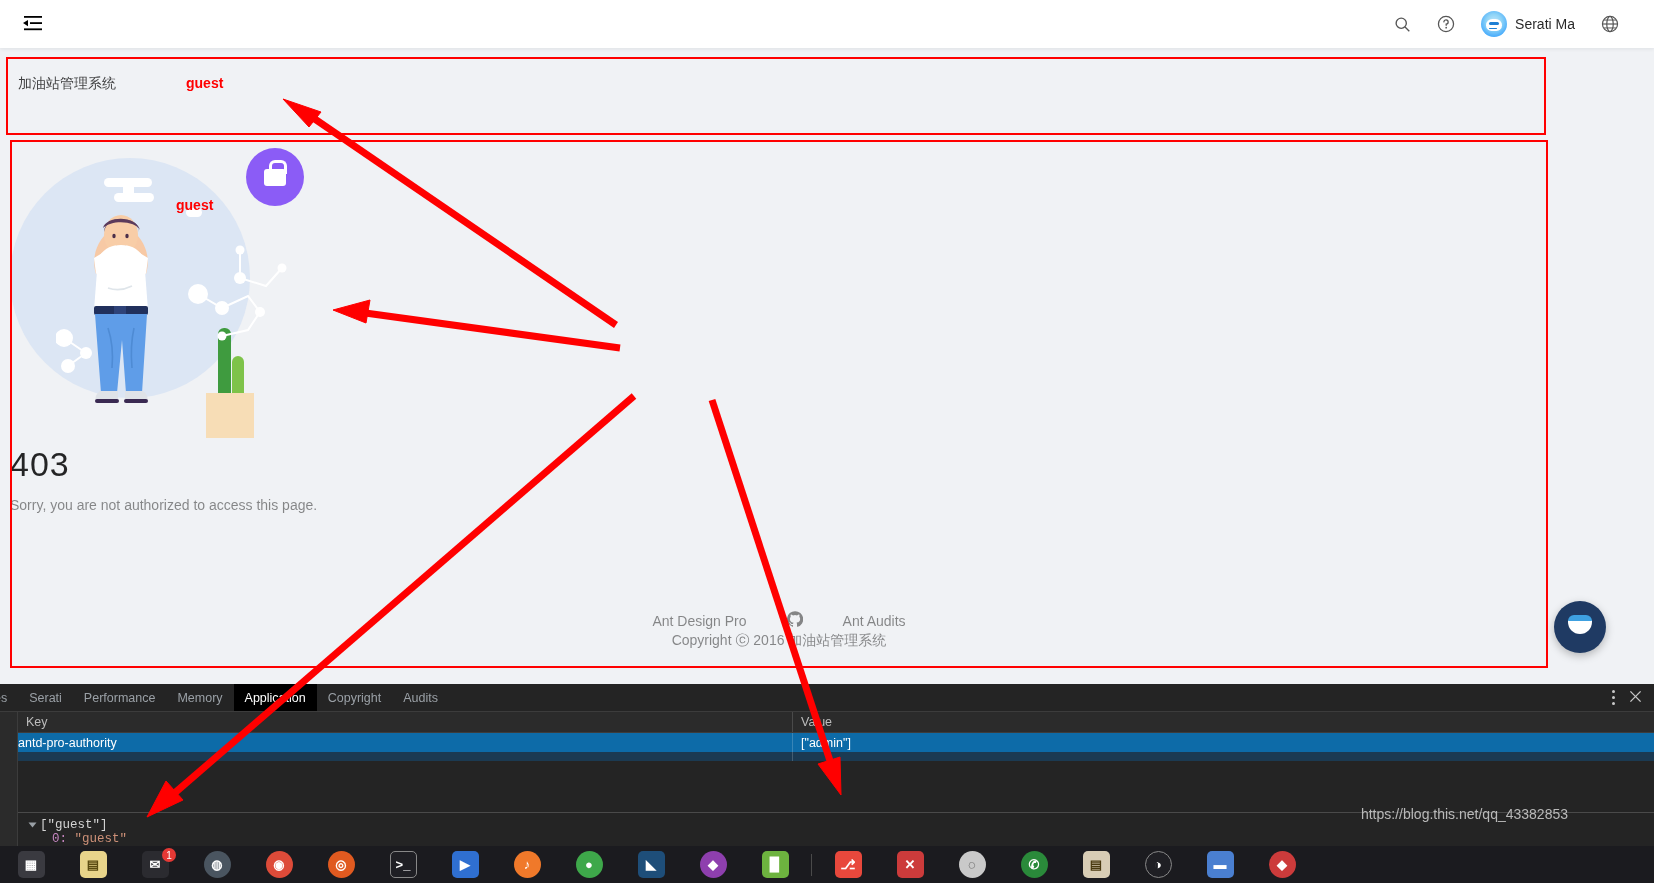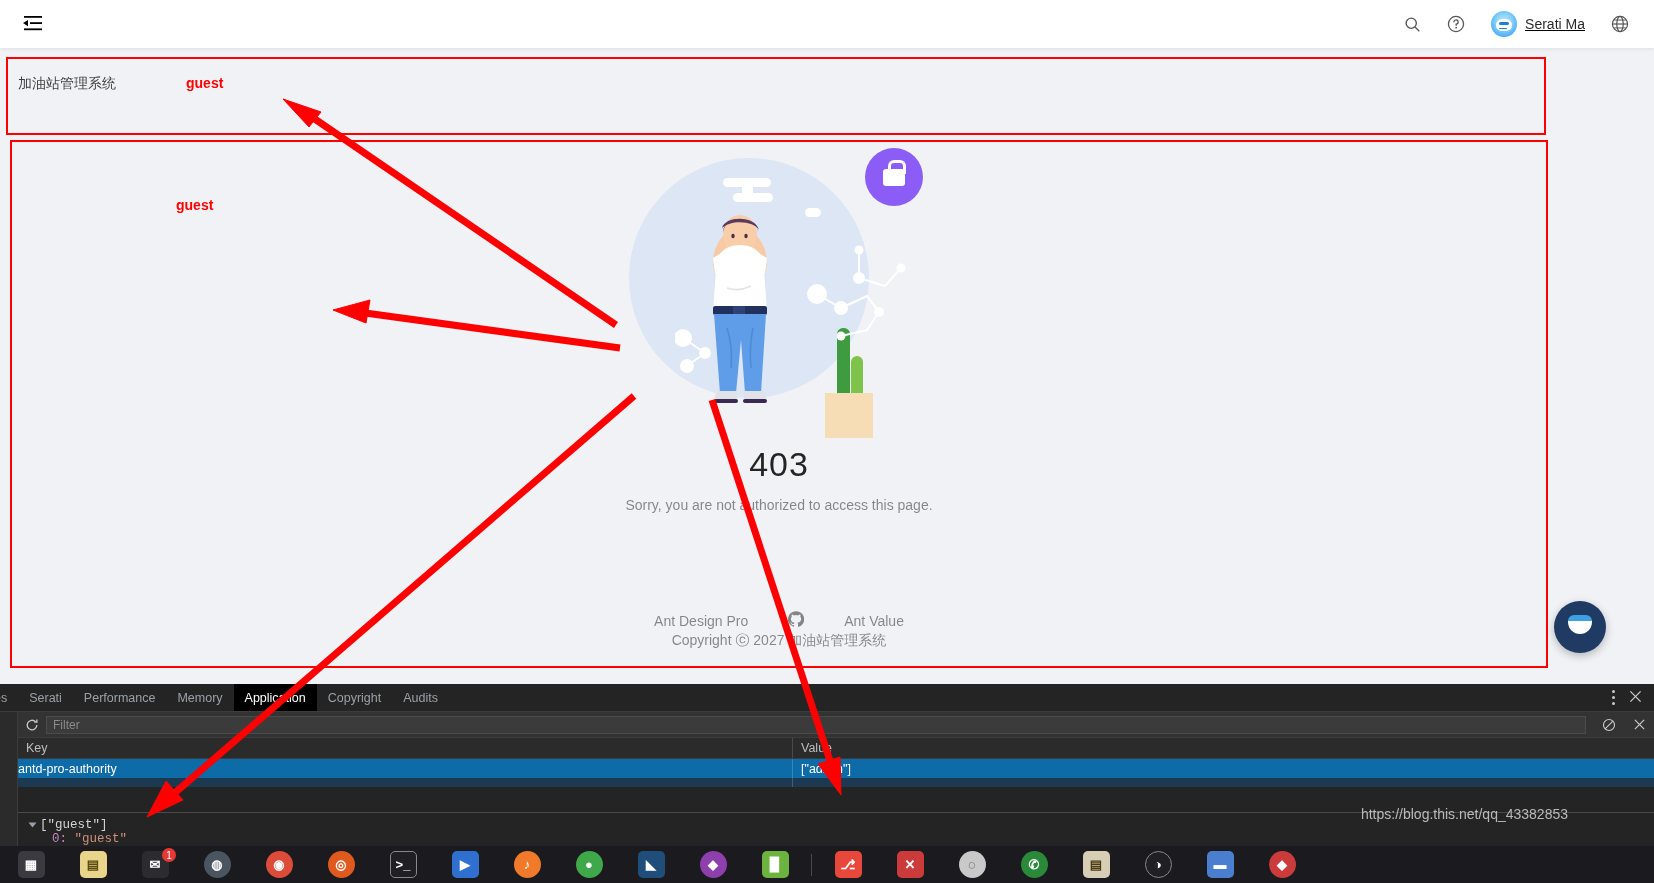--- a/index.html
+++ b/index.html
@@ -15,21 +15,21 @@
   .page { position: absolute; left: 0; top: 0; width: 1654px; height: 727px; background: #f0f2f5; }
 
   
   .header {
     position: absolute; left: 0; top: 0; width: 1654px; height: 48px;
     background: #ffffff; display: flex; align-items: center;
     box-shadow: 0 1px 4px rgba(0,21,41,.08);
   }
   .menu-fold { margin-left: 20px; width: 26px; height: 26px; cursor: pointer;
                display: flex; align-items: center; justify-content: center; }
-  .header-right { margin-left: auto; display: flex; align-items: center; gap: 0px; padding-right: 12px; text-decoration: underline; }
+  .header-right { margin-left: auto; display: flex; align-items: center; gap: 0px; padding-right: 22px; }
   .hdr-item { height: 48px; display: flex; align-items: center; padding: 0 13px; cursor: pointer; }
   .avatar {
     width: 26px; height: 26px; border-radius: 50%;
     background: radial-gradient(circle at 50% 42%, #bfe6fb 0%, #8fd4f7 38%, #1890ff 100%);
     position: relative; overflow: hidden; margin-right: 8px; flex: none;
   }
   .avatar:before {
     content: ""; position: absolute; left: 5px; top: 8px; width: 16px; height: 12px;
     background: #ffffff; border-radius: 8px 8px 7px 7px;
   }
@@ -46,21 +46,21 @@
   .box-guest { left: 10px; top: 140px; width: 1538px; height: 528px; }
 
   .admin-strip { position: absolute; left: 8px; top: 59px; width: 1536px; height: 74px; background: #f0f2f5; }
   .admin-label { position: absolute; left: 18px; top: 75px; font-size: 14px; color: rgba(0,0,0,.75); }
   .ann { position: absolute; color: #ff0000; font-weight: bold; font-size: 14px; font-family: "Liberation Sans", sans-serif; }
   .ann-admin { left: 186px; top: 75px; }
   .ann-guest { left: 176px; top: 197px; }
 
   
   .result { position: absolute; left: 10px; top: 142px; width: 1538px; height: 524px;
-            background: #f0f2f5; display: flex; flex-direction: column; align-items: center; }
+            background: #f0f2f5; display: flex; flex-direction: column; }
   .illus { margin-top: 6px; position: relative; width: 300px; height: 290px; }
   .blob { position: absolute; left: 0; top: 10px; width: 240px; height: 240px; border-radius: 50%;
           background: #dce6f4; }
   .lock-badge { position: absolute; right: 6px; top: 0px; width: 58px; height: 58px; border-radius: 50%;
                 background: #8b5cf6; display:flex; align-items:center; justify-content:center; }
   .lock-body { width: 22px; height: 17px; background: #fff; border-radius: 3px; position: relative; }
   .lock-body:before { content:""; position:absolute; left:5px; top:-9px; width:12px; height:11px;
                       border: 3px solid #fff; border-bottom: none; border-radius: 6px 6px 0 0; }
   .cloud1 { position: absolute; left: 94px; top: 30px; width: 48px; height: 9px; background:#fff; border-radius: 5px; }
   .cloud1b { position: absolute; left: 104px; top: 45px; width: 40px; height: 9px; background:#fff; border-radius: 5px; }
@@ -272,23 +272,23 @@
       <div class="sub-403">Sorry, you are not authorized to access this page.</div>
 
       <div class="footer">
         <div class="footer-links">
           <span>Ant Design Pro</span>
           <span>
             <svg width="16" height="16" viewBox="0 0 16 16" fill="rgba(0,0,0,.45)">
               <path d="M8 0.2a8 8 0 0 0-2.53 15.6c.4.07.55-.17.55-.38v-1.33c-2.22.48-2.69-1.07-2.69-1.07-.36-.93-.89-1.17-.89-1.17-.73-.5.06-.49.06-.49.8.06 1.22.83 1.22.83.72 1.23 1.88.87 2.34.67.07-.52.28-.87.51-1.07-1.78-.2-3.64-.89-3.64-3.95 0-.87.31-1.59.82-2.15-.08-.2-.36-1.01.08-2.12 0 0 .67-.21 2.2.82a7.6 7.6 0 0 1 4 0c1.53-1.03 2.2-.82 2.2-.82.44 1.11.16 1.92.08 2.12.51.56.82 1.28.82 2.15 0 3.07-1.87 3.75-3.65 3.95.29.25.54.73.54 1.48v2.2c0 .21.15.46.55.38A8 8 0 0 0 8 .2z"></path>
             </svg>
           </span>
-          <span>Ant Value</span>
-        </div>
-        <div class="copyright">Copyright ⓒ 2027 加油站管理系统</div>
+          <span>Ant Audits</span>
+        </div>
+        <div class="copyright">Copyright ⓒ 2016 加油站管理系统</div>
       </div>
     </div>
 
     <div class="red-box box-admin"></div>
     <div class="red-box box-guest"></div>
     <div class="ann ann-admin">guest</div>
     <div class="ann ann-guest">guest</div>
 
     <div class="float-btn">
       <div class="inner"></div>
@@ -316,41 +316,20 @@
               <line x1="12.5" y1="1.5" x2="1.5" y2="12.5"></line>
           </svg>
         </div>
       </div>
     </div>
 
     <div class="dt-body">
       <div class="dt-sidebar"></div>
       <div class="dt-main">
 
-        <div class="dt-filterbar">
-          <div class="refresh-ico">
-            <svg width="14" height="14" viewBox="0 0 16 16" fill="none" stroke="#c9c9c9" stroke-width="1.5">
-              <path d="M13.5 8a5.5 5.5 0 1 1-1.7-3.9"></path>
-              <polyline points="13.6,1.6 13.6,4.6 10.6,4.6"></polyline>
-            </svg>
-          </div>
-          <input class="filter-input" placeholder="Filter" style="">
-          <div class="bar-ico">
-            <svg width="14" height="14" viewBox="0 0 16 16" fill="none" stroke="#c9c9c9" stroke-width="1.3">
-              <circle cx="8" cy="8" r="6.3"></circle>
-                <line x1="3.5" y1="12.5" x2="12.5" y2="3.5"></line>
-            </svg>
-          </div>
-          <div class="bar-ico">
-            <svg width="13" height="13" viewBox="0 0 14 14" stroke="#c9c9c9" stroke-width="1.3">
-              <line x1="2" y1="2" x2="12" y2="12"></line>
-                <line x1="12" y1="2" x2="2" y2="12"></line>
-            </svg>
-          </div>
-        </div>
 
         <div class="dt-table">
           <div class="dt-thead">
             <div class="th-key">Key</div>
             <div class="th-val">Value</div>
           </div>
           <div class="dt-row selected">
             <div class="td-key">antd-pro-authority</div>
             <div class="td-val">["admin"]</div>
           </div>

